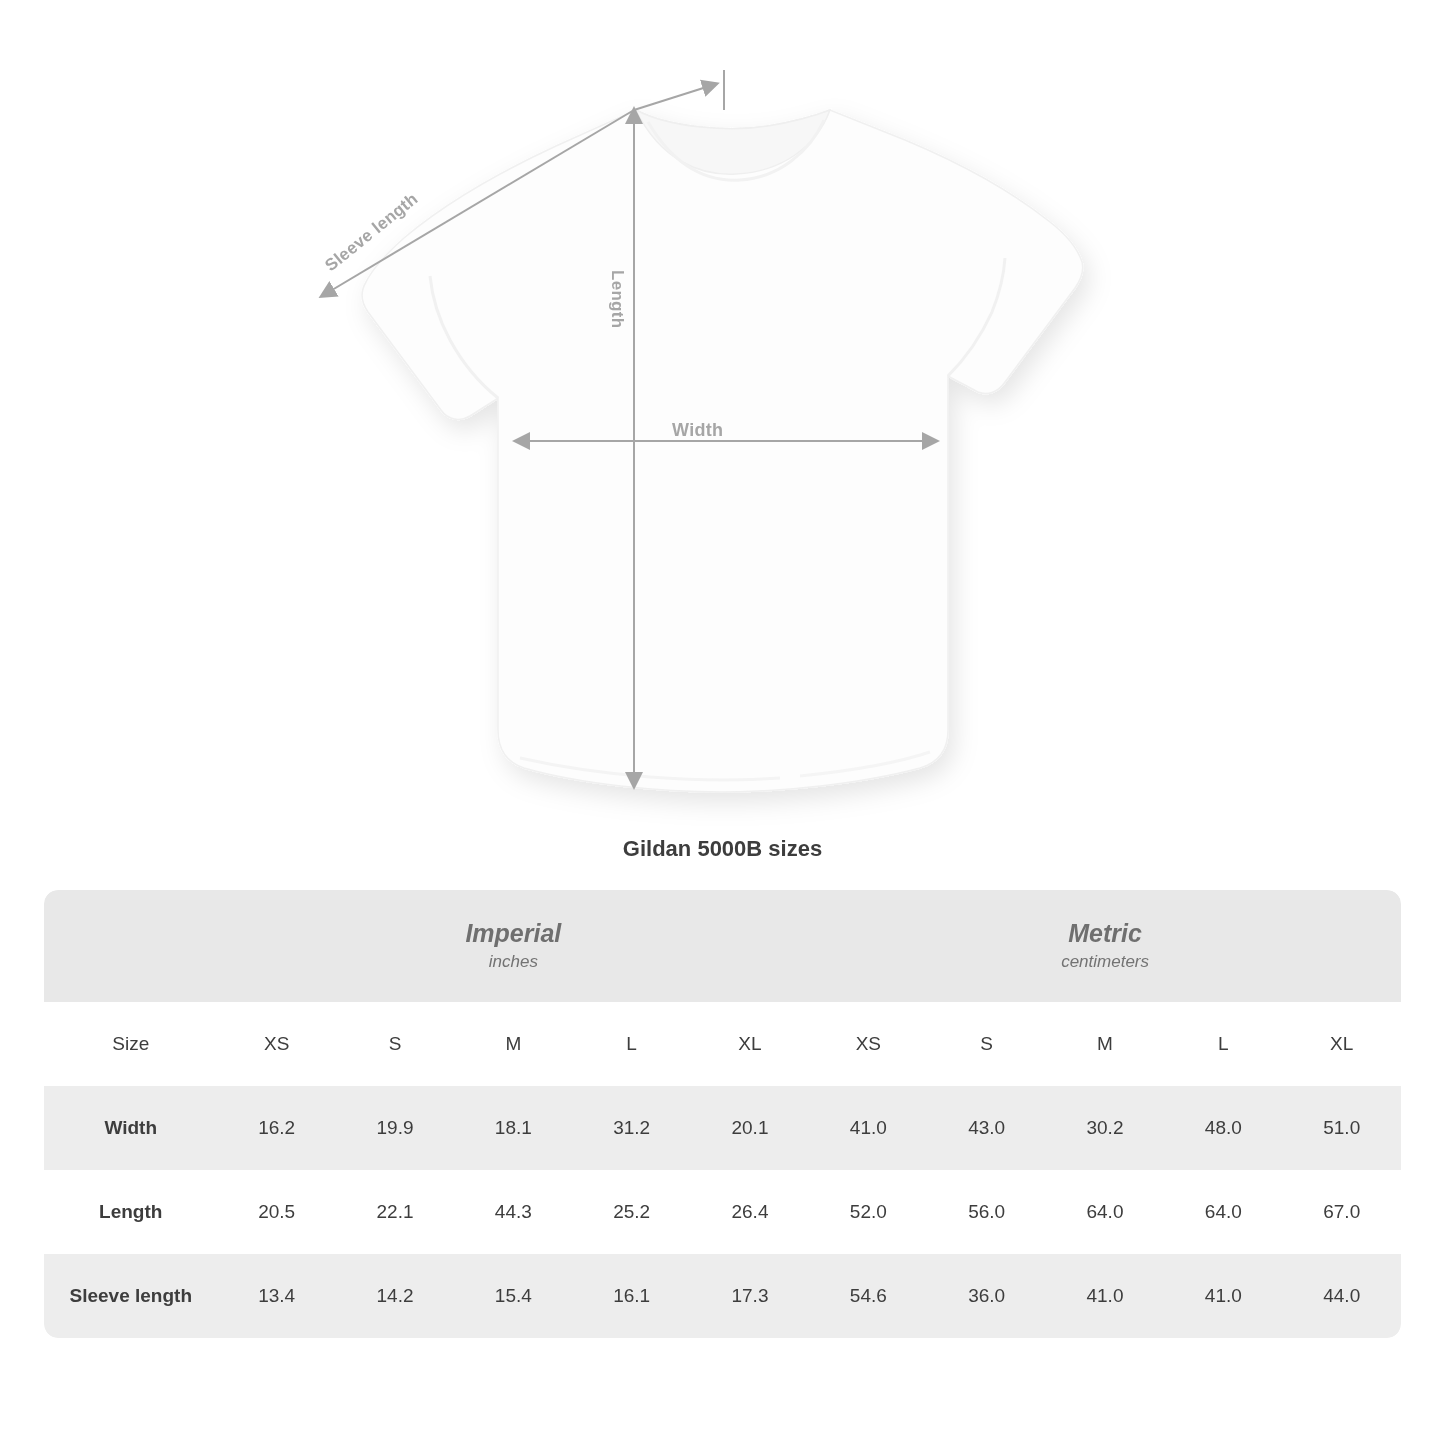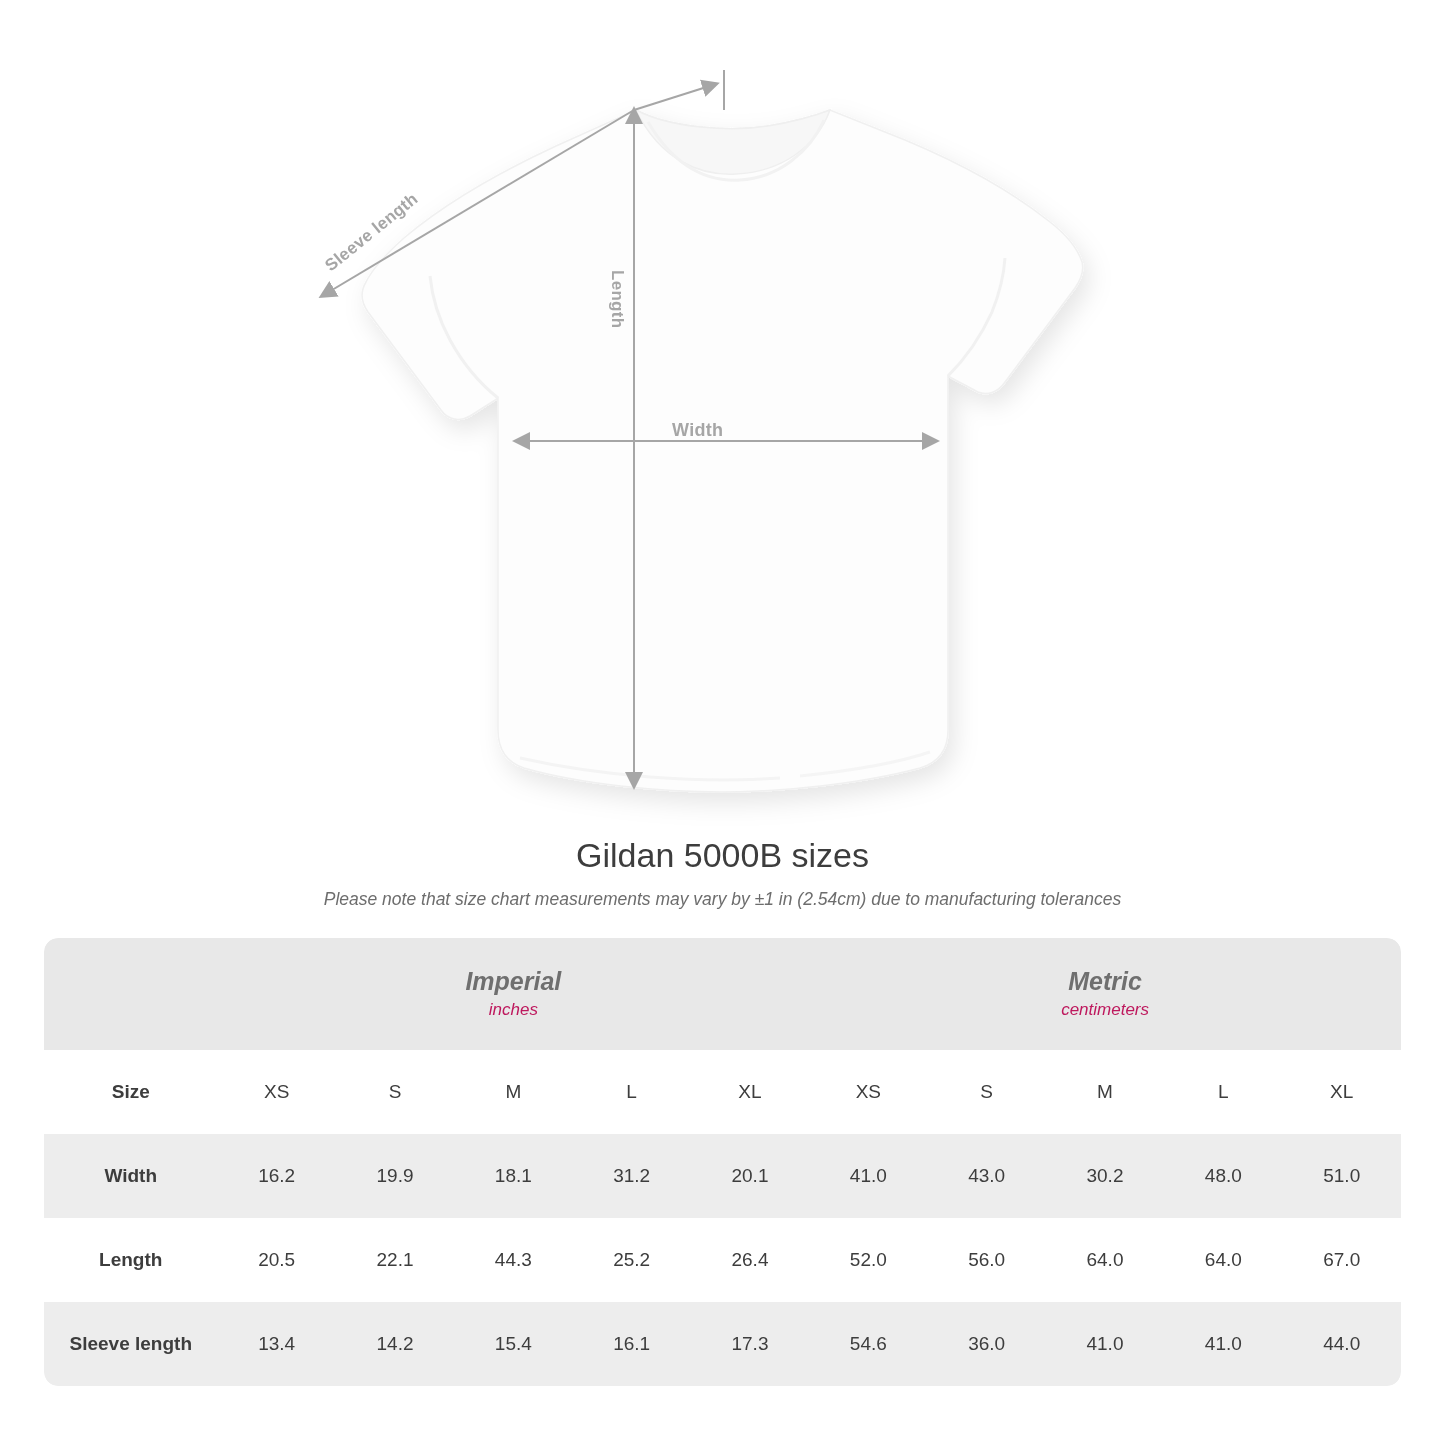--- a/index.html
+++ b/index.html
@@ -59,22 +59,22 @@
     transform: rotate(-39deg);
     transform-origin: left bottom;
   }
 
   
   .title-block {
     text-align: center;
     margin-top: 6px;
   }
   .chart-title {
-    font-size: 34px;
-    font-weight: normal;
+    font-size: 22px;
+    font-weight: bold;
     color: #3d3d3d;
     margin: 0 0 14px 0;
   }
   .chart-note {
     font-size: 17.5px;
     font-style: italic;
     color: #6d6d6d;
     margin: 0;
   }
 
@@ -104,30 +104,30 @@
   .unit-name {
     font-size: 25px;
     font-style: italic;
     font-weight: bold;
     color: #6f6f6f;
     line-height: 1.25;
   }
   .unit-sub {
     font-size: 17px;
     font-style: italic;
-    color: #be185d;
+    color: #737373;
     line-height: 1.5;
   }
   .header-row td {
     height: 84px;
     background: #ffffff;
     font-size: 19px;
   }
   .header-row td.rowhead {
-    font-weight: bold;
+    font-weight: normal;
   }
   .data-row td {
     height: 84px;
   }
   .data-row.odd td { background: #ededed; }
   .data-row.even td { background: #ffffff; }
   .rowhead {
     font-weight: bold;
     font-size: 19px;
   }
@@ -211,21 +211,20 @@
       </g>
     </svg>
 
     <div class="dim-label label-width">Width</div>
     <div class="dim-label label-length">Length</div>
     <div class="dim-label label-sleeve">Sleeve length</div>
   </div>
 
   <div class="title-block">
     <h1 class="chart-title">Gildan 5000B sizes</h1>
-    <p class="chart-note">Please note that size chart measurements may vary by ±1 in (2.54cm) due to manufacturing tolerances</p>
   </div>
 
   <div class="table-wrap">
     <table class="size-table">
       <colgroup>
         <col style="width:173px">
         <col style="width:118px">
           <col style="width:118px">
           <col style="width:118px">
           <col style="width:118px">

